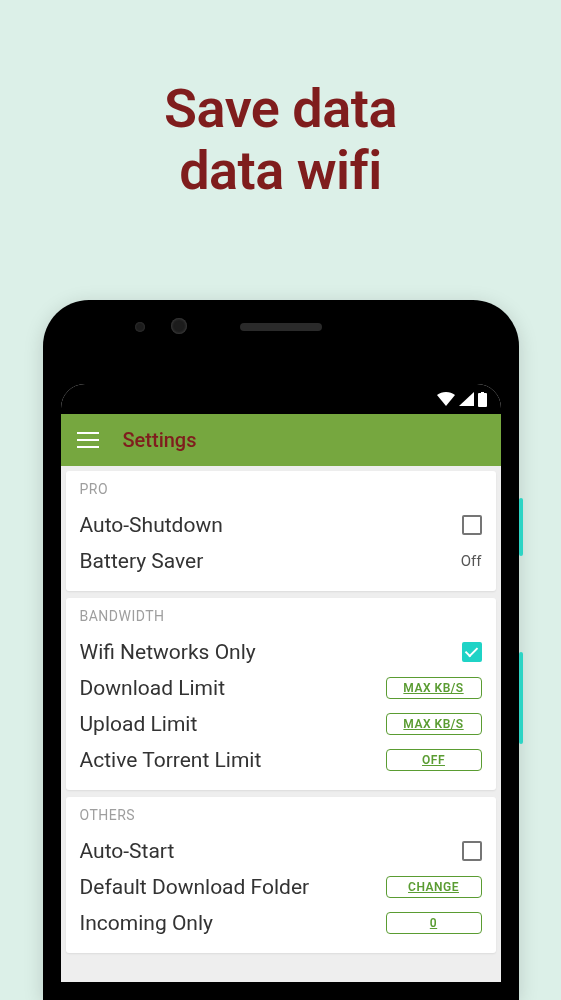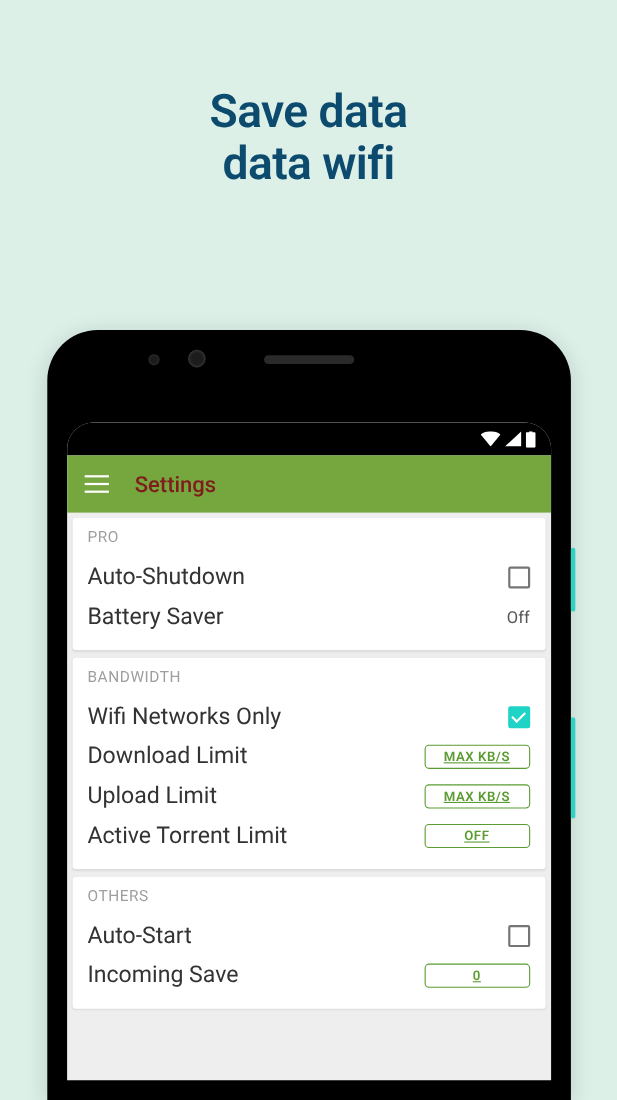--- a/index.html
+++ b/index.html
@@ -4,23 +4,23 @@
 <style>
   * { margin: 0; padding: 0; box-sizing: border-box; }
   html, body { width: 561px; height: 1000px; overflow: hidden; }
   body {
     background: #dcf0e8;
     font-family: -apple-system, BlinkMacSystemFont, "Segoe UI", Roboto, sans-serif;
     position: relative;
   }
   .headline {
     text-align: center;
-    font-size: 42px;
+    font-size: 54px;
     font-weight: 600;
-    color: #0c4a6e;
+    color: #7f1d1d;
     line-height: 1.15;
     padding-top: 78px;
     letter-spacing: -0.5px;
   }
   .phone-frame {
     position: absolute;
     top: 300px;
     left: 50%;
     transform: translateX(-50%);
     width: 476px;
@@ -259,20 +259,24 @@
         </div>
       </div>
 
       <div class="card">
         <div class="section-title">OTHERS</div>
         <div class="row">
           <span class="row-label">Auto-Start</span>
           <div class="checkbox"></div>
         </div>
         <div class="row">
-          <span class="row-label">Incoming Save</span>
+          <span class="row-label">Default Download Folder</span>
+          <button class="pill-btn">CHANGE</button>
+        </div>
+        <div class="row">
+          <span class="row-label">Incoming Only</span>
           <button class="pill-btn">0</button>
         </div>
       </div>
 
     </div>
   </div>
 </div>
 
 </body></html>

